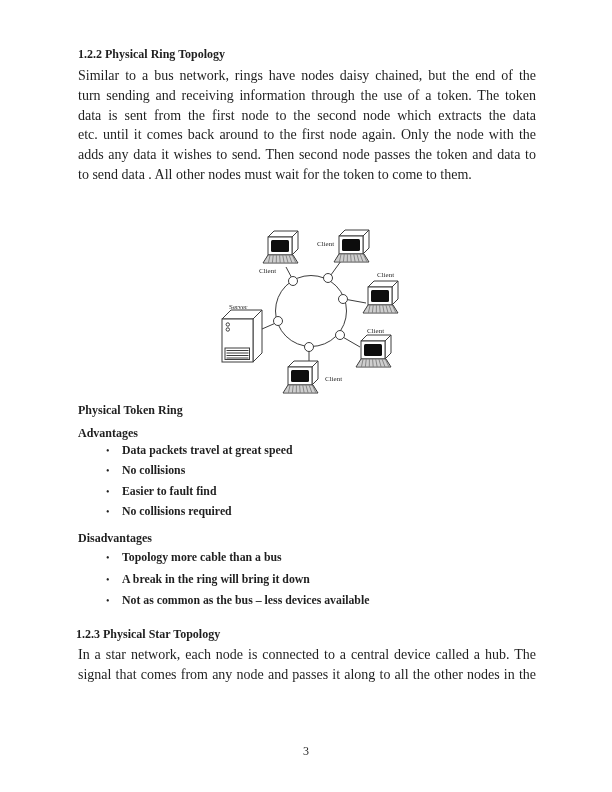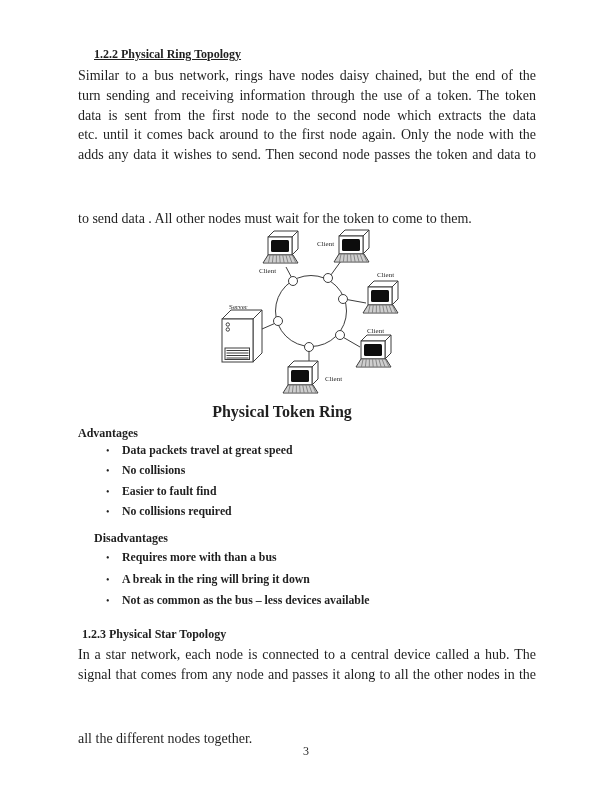--- a/index.html
+++ b/index.html
@@ -22,58 +22,57 @@
   .para{width:458px;}
   .jline{
     font-size:14px;
     text-align:justify;
     text-align-last:justify;
     overflow:hidden;
     white-space:normal;
   }
   .para-ring .jline{height:19.8px;line-height:19.8px;}
   .para-star .jline{height:20.2px;line-height:20.2px;}
-  .jline-last{text-align-last:left;margin-top:44px;}
+  .jline-last{text-align-last:left;}
   
   .list{font-size:11.8px;}
   .bullet-row{display:flex;align-items:baseline;}
   .list-adv .bullet-row{height:20.4px;}
   .list-dis .bullet-row{height:21.6px;}
   .bullet-dot{
     margin-left:28px;
     width:16px;
     flex:0 0 16px;
     font-size:10px;
   }
   .bullet-text{white-space:nowrap;font-weight:bold;}
   .caption{
     font-weight:bold;
-    font-size:16px;
+    font-size:12px;
     width:408px;
-    text-align:center;
   }
   .pagenum{
     width:612px;
     text-align:center;
     font-size:12px;
   }
   .figure-label{
     font-size:7px;
     fill:#2a2a2a;
     font-family:"Liberation Serif", serif;
   }
   svg .lineart{stroke:#3d3d3d;stroke-width:1;fill:none;}
   svg .facefill{fill:#ffffff;stroke:#3d3d3d;stroke-width:1;}
 </style>
 </head>
 <body>
 
 <div class="page">
 
-  <div class="abs heading" style="left:94px;top:47px;text-decoration:underline;">1.2.2 Physical Ring Topology</div>
+  <div class="abs heading" style="left:78px;top:47px;">1.2.2 Physical Ring Topology</div>
 
   <div class="abs para para-ring" style="left:78px;top:66px;">
       <div class="jline">Similar to a bus network, rings have nodes daisy chained, but the end of the network in a ring</div>
       <div class="jline">turn sending and receiving information through the use of a token. The token along with any</div>
       <div class="jline">data is sent from the first node to the second node which extracts the data addressed to it and</div>
       <div class="jline">etc. until it comes back around to the first node again. Only the node with the token is allowed</div>
       <div class="jline">adds any data it wishes to send. Then second node passes the token and data to the third node,</div>
       <div class="jline jline-last">to send data . All other nodes must wait for the token to come to them.</div>
     </div>
 
@@ -164,38 +163,37 @@
       <div class="bullet-row">
         <span class="bullet-dot">•</span>
         <span class="bullet-text">Easier to fault find</span>
       </div>
       <div class="bullet-row">
         <span class="bullet-dot">•</span>
         <span class="bullet-text">No collisions required</span>
       </div>
     </div>
 
-  <div class="abs heading" style="left:94px;top:531px;">Disadvantages</div>
+  <div class="abs heading" style="left:78px;top:531px;">Disadvantages</div>
   <div class="abs list list-dis" style="left:78px;top:550px;width:458px;">
       <div class="bullet-row">
         <span class="bullet-dot">•</span>
-        <span class="bullet-text">Requires more with than a bus</span>
+        <span class="bullet-text">Topology more cable than a bus</span>
       </div>
       <div class="bullet-row">
         <span class="bullet-dot">•</span>
         <span class="bullet-text">A break in the ring will bring it down</span>
       </div>
       <div class="bullet-row">
         <span class="bullet-dot">•</span>
         <span class="bullet-text">Not as common as the bus – less devices available</span>
       </div>
     </div>
 
-  <div class="abs heading" style="left:82px;top:627px;">1.2.3 Physical Star Topology</div>
+  <div class="abs heading" style="left:76px;top:627px;">1.2.3 Physical Star Topology</div>
 
   <div class="abs para para-star" style="left:78px;top:645px;">
       <div class="jline">In a star network, each node is connected to a central device called a hub. The hub takes a</div>
       <div class="jline">signal that comes from any node and passes it along to all the other nodes in the network. A</div>
-      <div class="jline jline-last">all the different nodes together.</div>
     </div>
 
   <div class="abs pagenum" style="left:0;top:744px;">3</div>
 </div>
 
 </body></html>

